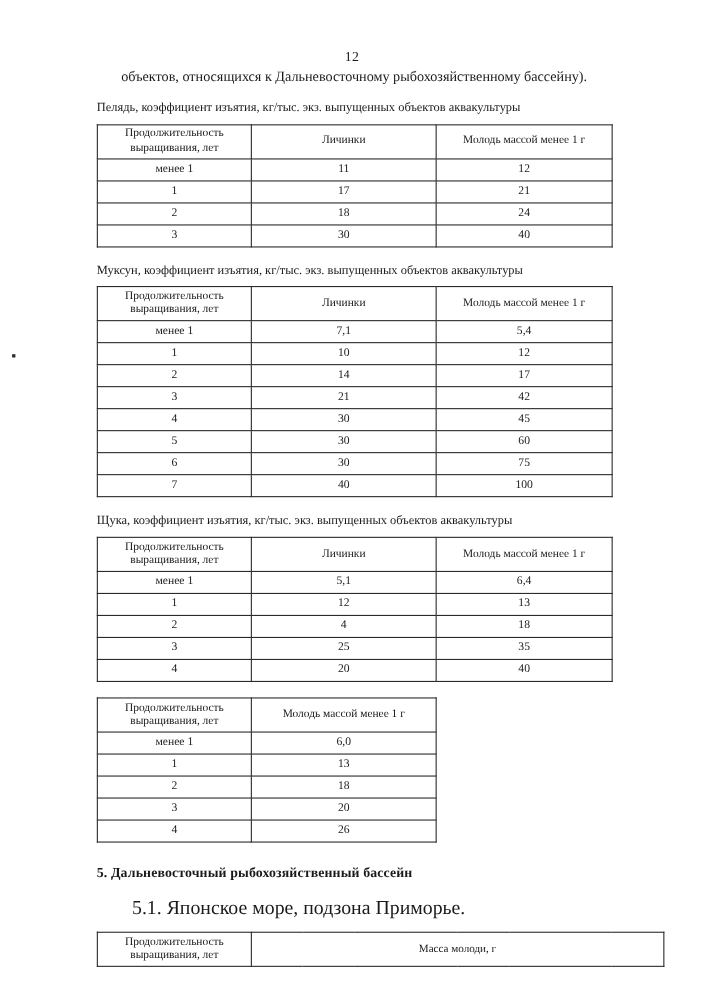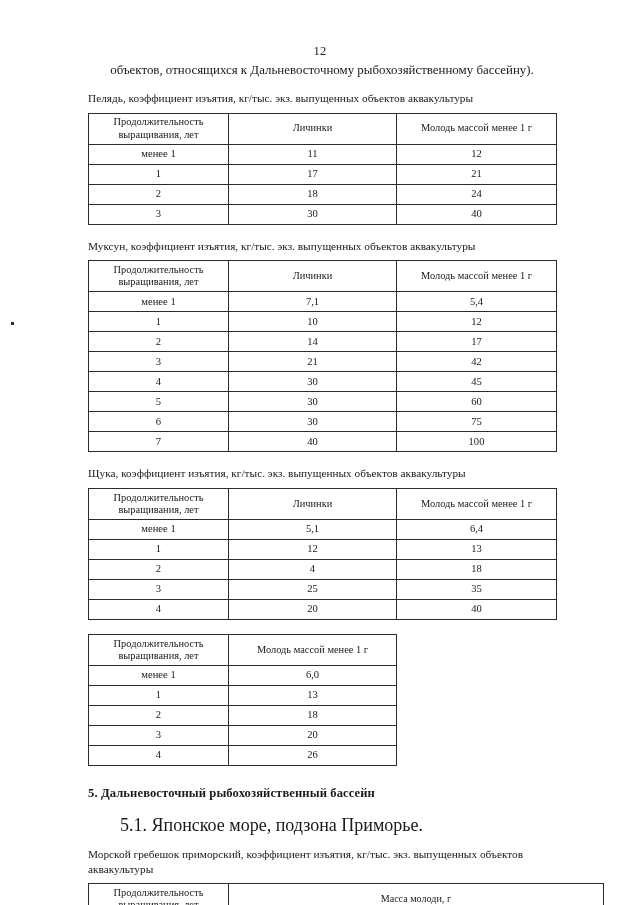--- a/index.html
+++ b/index.html
@@ -299,21 +299,20 @@
           <td class="val">4</td>
           <td class="val">26</td>
         </tr>
       </tbody>
     </table>
 
     <h2 class="section">5. Дальневосточный рыбохозяйственный бассейн</h2>
 
     <p class="subsection">5.1. Японское море, подзона Приморье.</p>
 
-    <p class="caption">Морской гребешок приморский, коэффициент изъятия, кг/тыс. экз. выпущенных объектов аквакультуры</p>
 
     <table class="doc t7">
       <colgroup>
         <col class="c1">
         <col class="m">
           <col class="m">
           <col class="m">
           <col class="m">
         <col class="m">
           <col class="m">

